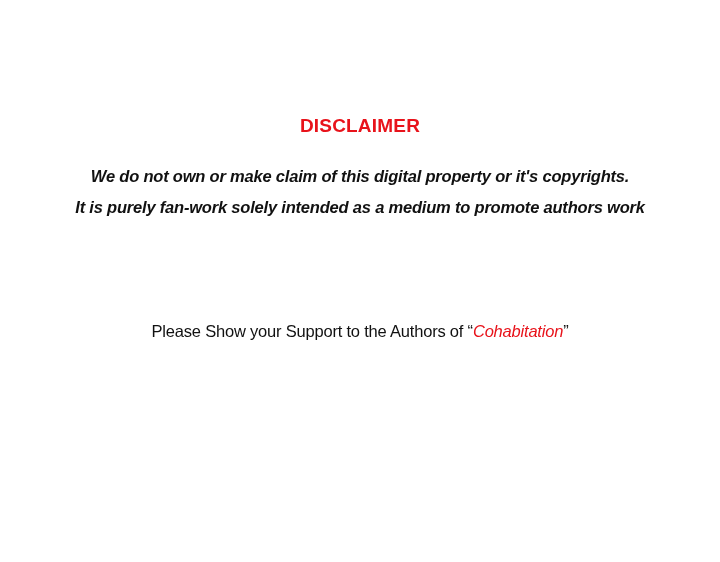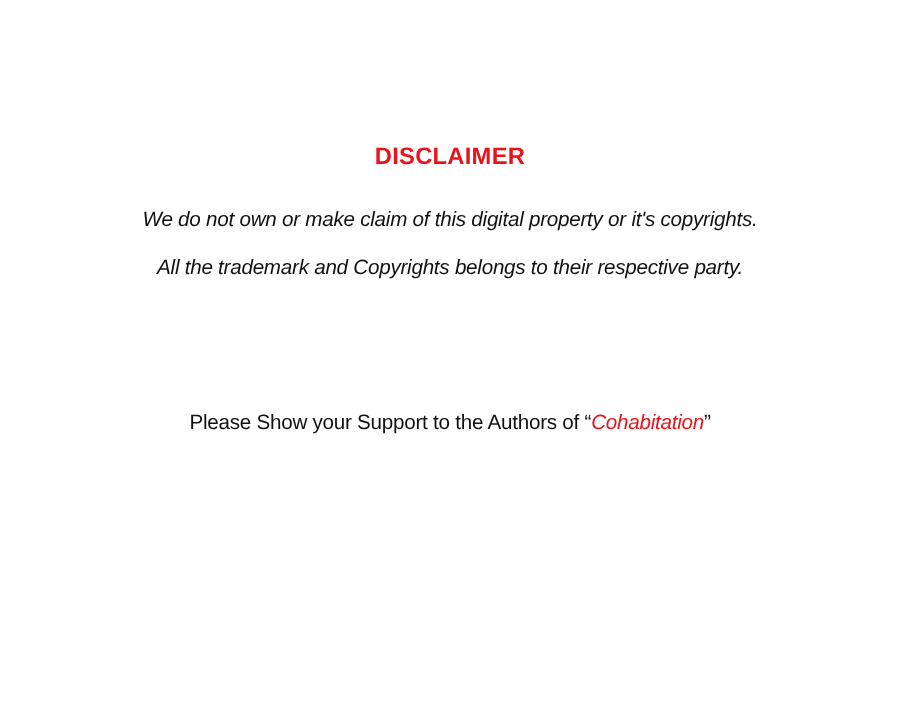--- a/index.html
+++ b/index.html
@@ -29,20 +29,21 @@
     font-weight: bold;
     letter-spacing: 0.2px;
     color: #e8131b;
   }
   .para {
     margin-top: 24px;
     font-size: 16.5px;
     font-style: italic;
     line-height: 31px;
     letter-spacing: -0.2px;
+    font-weight: bold;
   }
   .para .line {
     display: block;
   }
   .para .line-final {
     display: block;
     margin-top: 7px;
   }
   .support {
     margin-top: 93px;
@@ -62,21 +63,21 @@
 </head>
 <body>
 
 <div class="page">
   <div class="content">
 
     <div class="title">DISCLAIMER</div>
 
     <div class="para">
       <span class="line">We do not own or make claim of this digital property or it's copyrights.</span>
-      <span class="line-final">All the trademark and Copyrights belongs to their respective party.</span>
+      <span class="line">It is purely fan-work solely intended as a medium to promote authors work</span>
     </div>
 
     <div class="support">
       <span class="line"><span>Please Show your Support to the Authors of “</span><span class="comic-name">Cohabitation</span><span>”</span></span>
     </div>
 
   </div>
 </div>
 
 </body></html>

